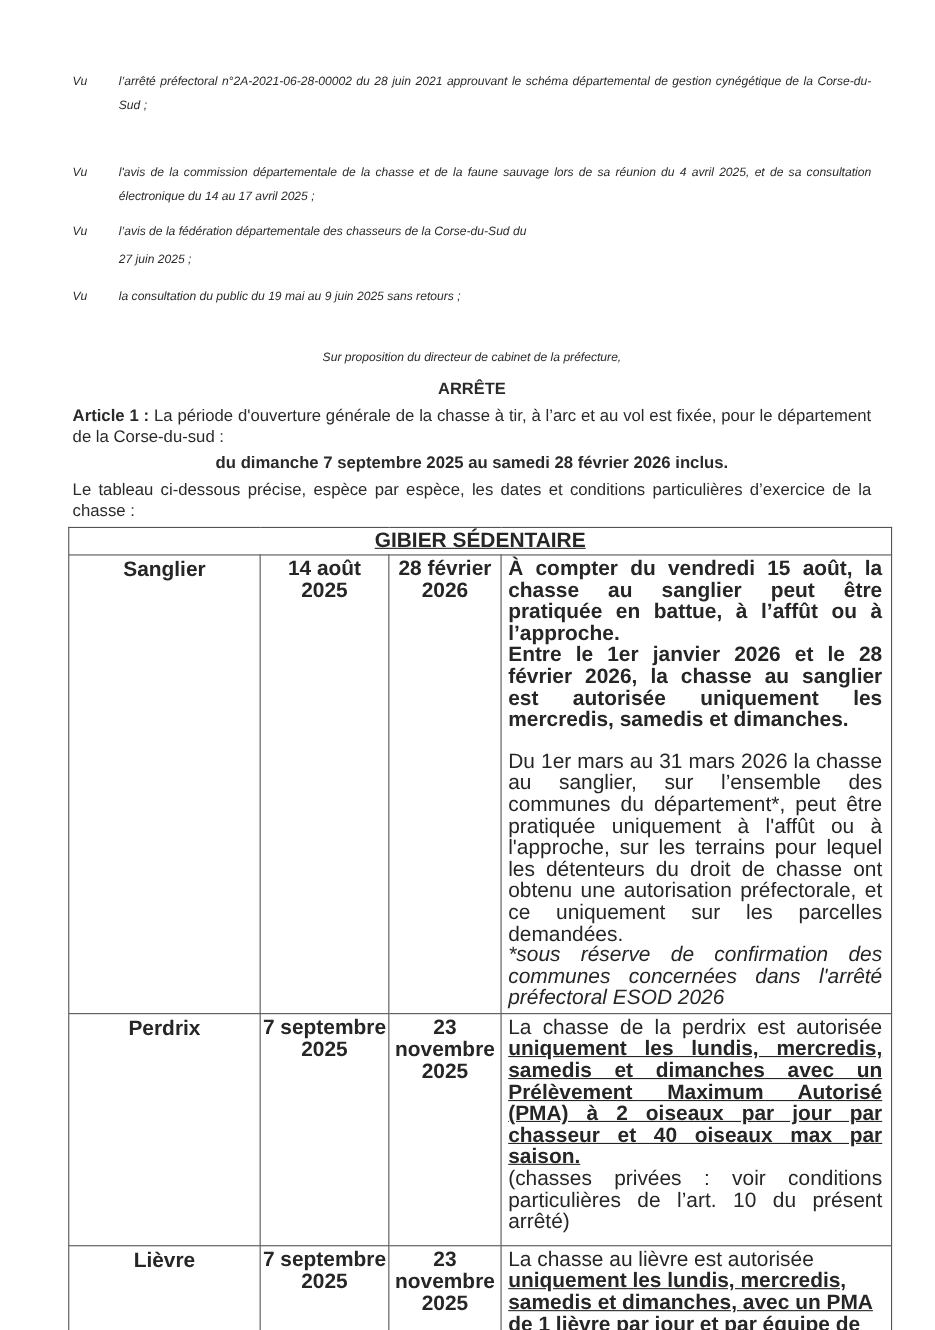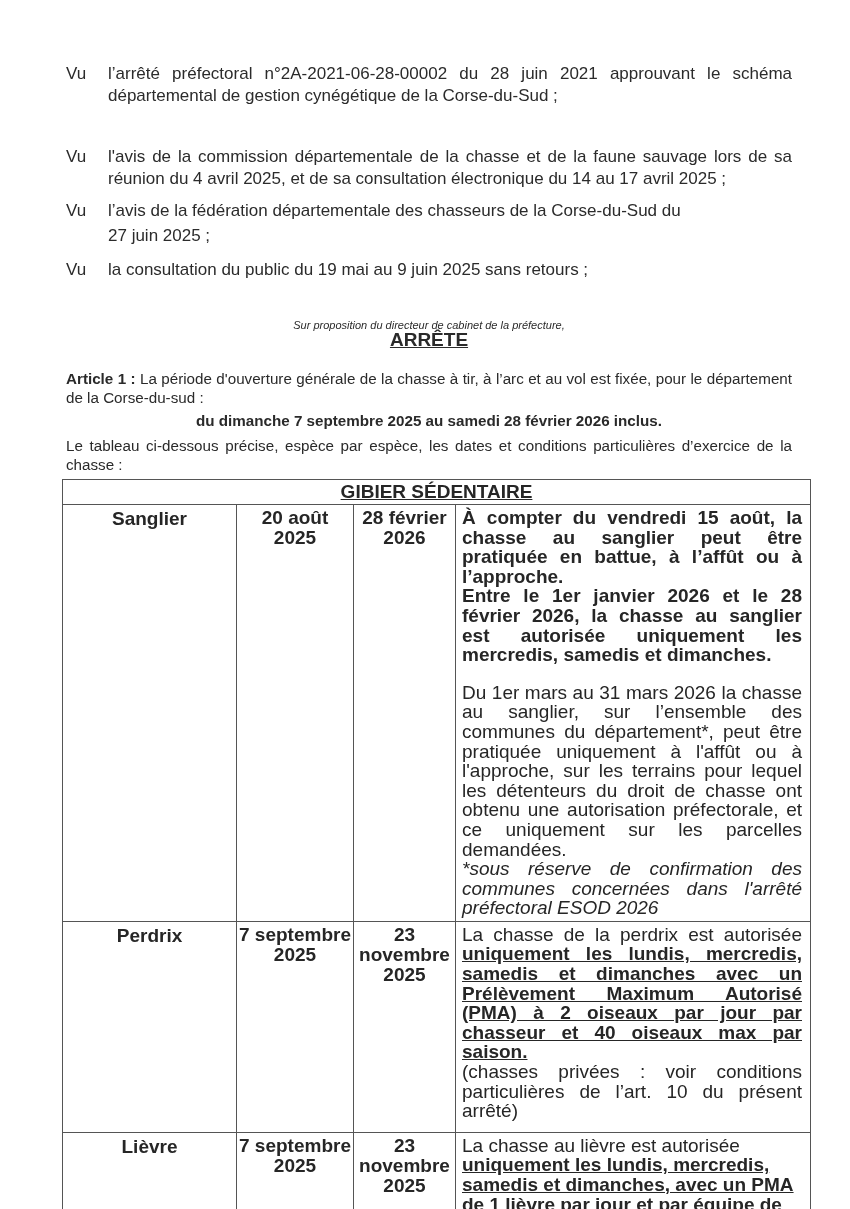--- a/index.html
+++ b/index.html
@@ -3,27 +3,27 @@
   <meta charset="utf-8">
   <style>
     html, body { margin: 0; padding: 0; background: #ffffff; }
     body {
       width: 850px; height: 1209px; position: relative; overflow: hidden;
       font-family: "Liberation Sans", sans-serif; color: #2a2a2a;
     }
     .page { position: absolute; left: 0; top: 0; width: 850px; height: 1209px; }
     .vu {
       position: absolute; left: 66px; width: 726px;
-      font-size: 17px; line-height: 22px; color: #2b2b2b;
+      font-size: 11px; line-height: 22px; color: #2b2b2b; font-style: italic;
     }
     .vu .lbl { position: absolute; left: 0; top: 0; }
     .vu .txt { margin-left: 42px; text-align: justify; text-align-last: left; }
     .center { position: absolute; left: 66px; width: 726px; text-align: center; }
     .proposition { top: 319px; font-style: italic; font-size: 11px; }
-    .arrete { top: 329px; font-weight: bold; font-size: 19px; text-decoration: underline; }
+    .arrete { top: 345px; font-weight: bold; font-size: 15px; }
     .para { position: absolute; left: 66px; width: 726px; font-size: 15.2px; line-height: 19px; text-align: justify; }
     .article { top: 369px; }
     .period { top: 412px; font-weight: bold; font-size: 15.2px; }
     .tableau { top: 436px; }
     table.hunt {
       position: absolute; left: 62px; top: 479px; width: 749px;
       border-collapse: collapse; font-size: 19px; color: #262626;
     }
     table.hunt td { border: 1.5px solid #555; vertical-align: top; padding: 0; }
     .hdr { text-align: center; font-weight: bold; text-decoration: underline; height: 24px; line-height: 24px; }
@@ -77,21 +77,21 @@
 
   <table class="hunt">
     <tbody>
         <tr>
       <td colspan="4" class="hdr">GIBIER SÉDENTAIRE</td>
     </tr>
 
     <tr style="height:378px;">
       <td class="species">Sanglier</td>
       <td class="date d1">
-        <div>20 août</div>
+        <div>14 août</div>
         <div>2025</div>
       </td>
       <td class="date d2">
         <div>28 février</div>
         <div>2026</div>
       </td>
       <td class="cond">
         <p class="b">À compter du vendredi 15 août, la chasse au sanglier peut être pratiquée en battue, à l’affût ou à l’approche.</p>
         <p class="b">Entre le 1er janvier 2026 et le 28 février 2026, la chasse au sanglier est autorisée uniquement les mercredis, samedis et dimanches.</p>
         <div class="gap"></div>

